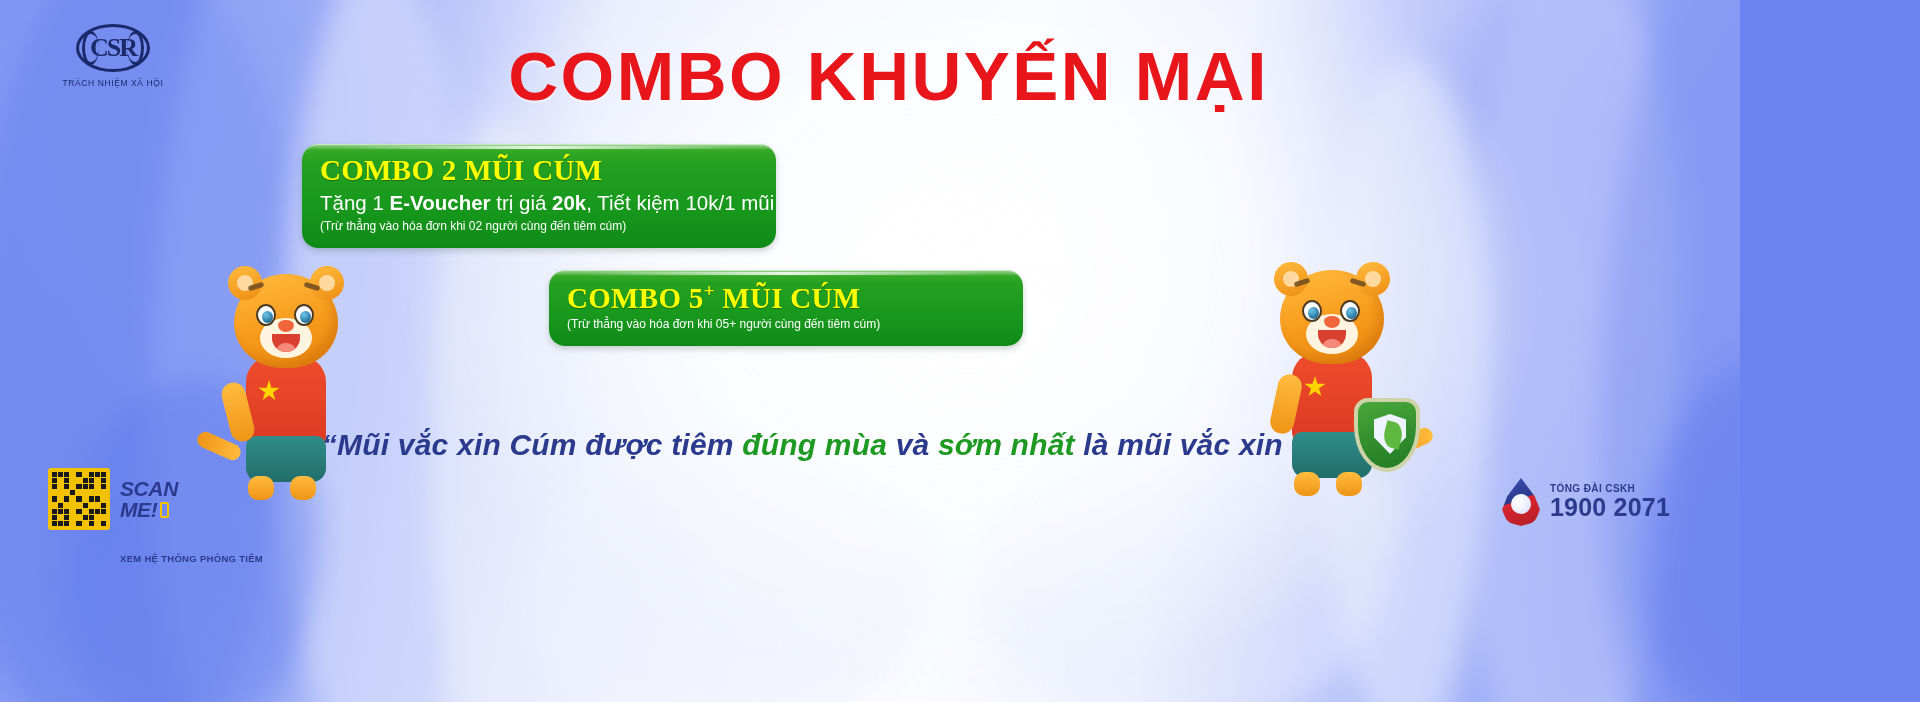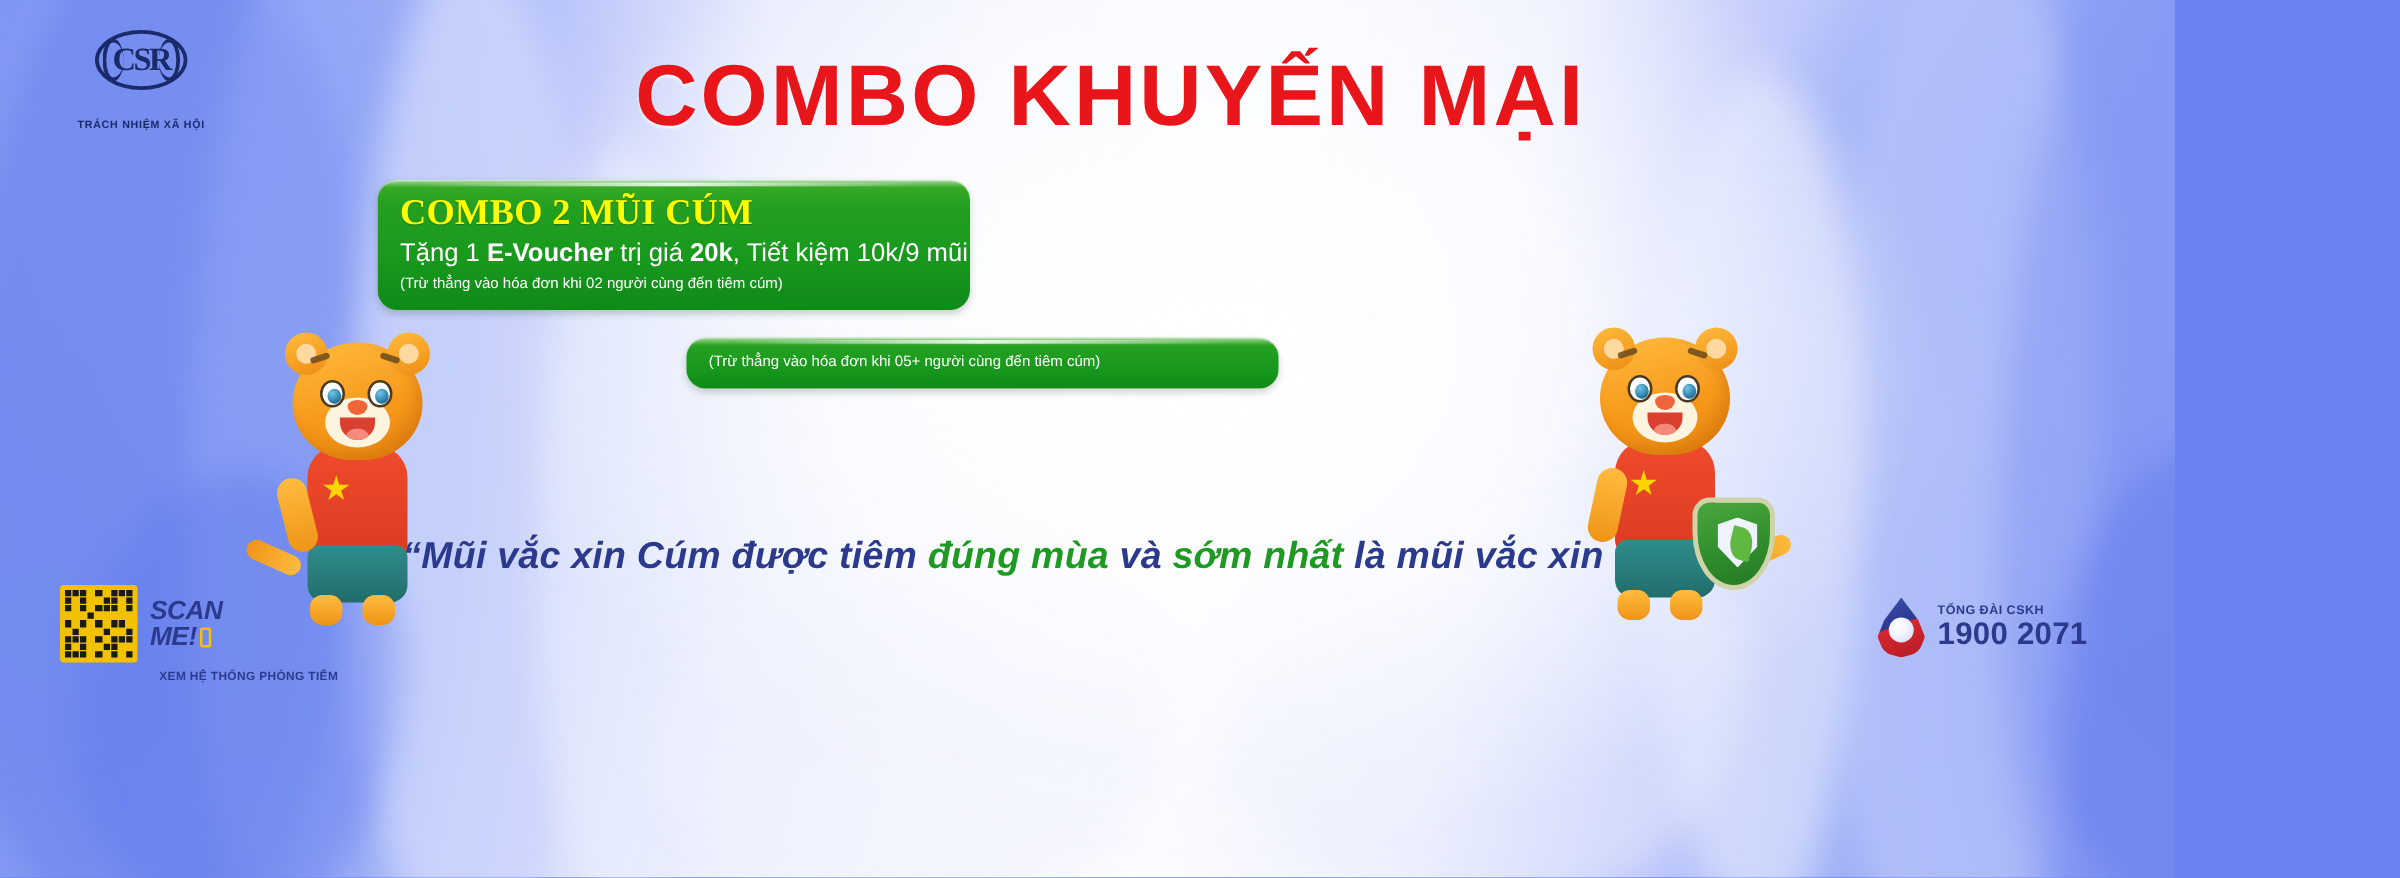--- a/index.html
+++ b/index.html
@@ -68,21 +68,21 @@
     font-weight: bold; font-size: 26px; color: #1b2a6b;
     letter-spacing: -2px;
   }
   .csr-mark::before, .csr-mark::after {
     content: ""; position: absolute; top: 4px; bottom: 4px;
     width: 14px; border: 3px solid #1b2a6b; border-radius: 50%;
   }
   .csr-mark::before { left: 3px; border-right: none; }
   .csr-mark::after  { right: 3px; border-left: none; }
   .csr-text {
-    margin-top: 22px; font-size: 8.5px; font-weight: bold;
+    margin-top: 6px; font-size: 8.5px; font-weight: normal;
     color: #1b2a6b; letter-spacing: .6px;
   }
 
   
   .main-title {
     position: absolute; left: 0; right: 0; top: 42px;
     text-align: center;
     font-family: "Liberation Sans", sans-serif;
     font-weight: bold;
     font-size: 69px;
@@ -168,22 +168,22 @@
   .scan-word {
     font-size: 21px; font-weight: bold; font-style: italic;
     color: #2b3a8c; letter-spacing: -.4px; display: block;
   }
   .scan-me-row { display: flex; align-items: flex-end; gap: 3px; }
   .scan-me-row .phone-glyph {
     width: 9px; height: 16px; border: 2px solid #f2c200;
     border-radius: 2px; display: inline-block; margin-bottom: 2px;
   }
   .qr-caption {
-    margin-top: 6px; margin-left: 72px;
-    font-size: 9.5px; font-weight: bold; color: #2b3a8c; letter-spacing: .3px; text-align: center;
+    margin-top: 23px; margin-left: 72px;
+    font-size: 9.5px; font-weight: bold; color: #2b3a8c; letter-spacing: .3px;
   }
 
   
   .hotline {
     position: absolute; right: 70px; top: 478px;
     display: flex; align-items: center; gap: 10px;
   }
   .drop {
     width: 38px; height: 48px; flex: none; position: relative;
   }
@@ -333,27 +333,30 @@
       <span>CSR</span>
     </div>
     <div class="csr-text">TRÁCH NHIỆM XÃ HỘI</div>
   </div>
 
   <div class="main-title">COMBO KHUYẾN MẠI</div>
 
   <div class="combo" id="combo-1">
     <div class="combo-title">COMBO 2 MŨI CÚM</div>
     <div class="combo-line">
-      <span>Tặng 1 </span><b>E-Voucher</b><span> trị giá </span><b>20k</b><span>, Tiết kiệm 10k/9 mũi</span>
+      <span>Tặng 1 </span><b>E-Voucher</b><span> trị giá </span><b>20k</b><span>, Tiết kiệm 10k/1 mũi</span>
     </div>
     <div class="combo-note">(Trừ thẳng vào hóa đơn khi 02 người cùng đến tiêm cúm)</div>
   </div>
 
 
   <div class="combo" id="combo-3">
+    <div class="combo-title">
+      <span>COMBO 5</span><sup>+</sup><span> MŨI CÚM</span>
+    </div>
     <div class="combo-note">(Trừ thẳng vào hóa đơn khi 05+ người cùng đến tiêm cúm)</div>
   </div>
 
   <div class="quote">
     <span>“Mũi vắc xin Cúm được tiêm </span><span class="hl">đúng mùa</span><span> và </span><span class="hl">sớm nhất</span><span> là mũi vắc xin </span><span class="hl">tốt nhất</span><span>”</span>
   </div>
 
   <div class="qr-block">
     <div class="qr-row">
       <div class="qr-code">

